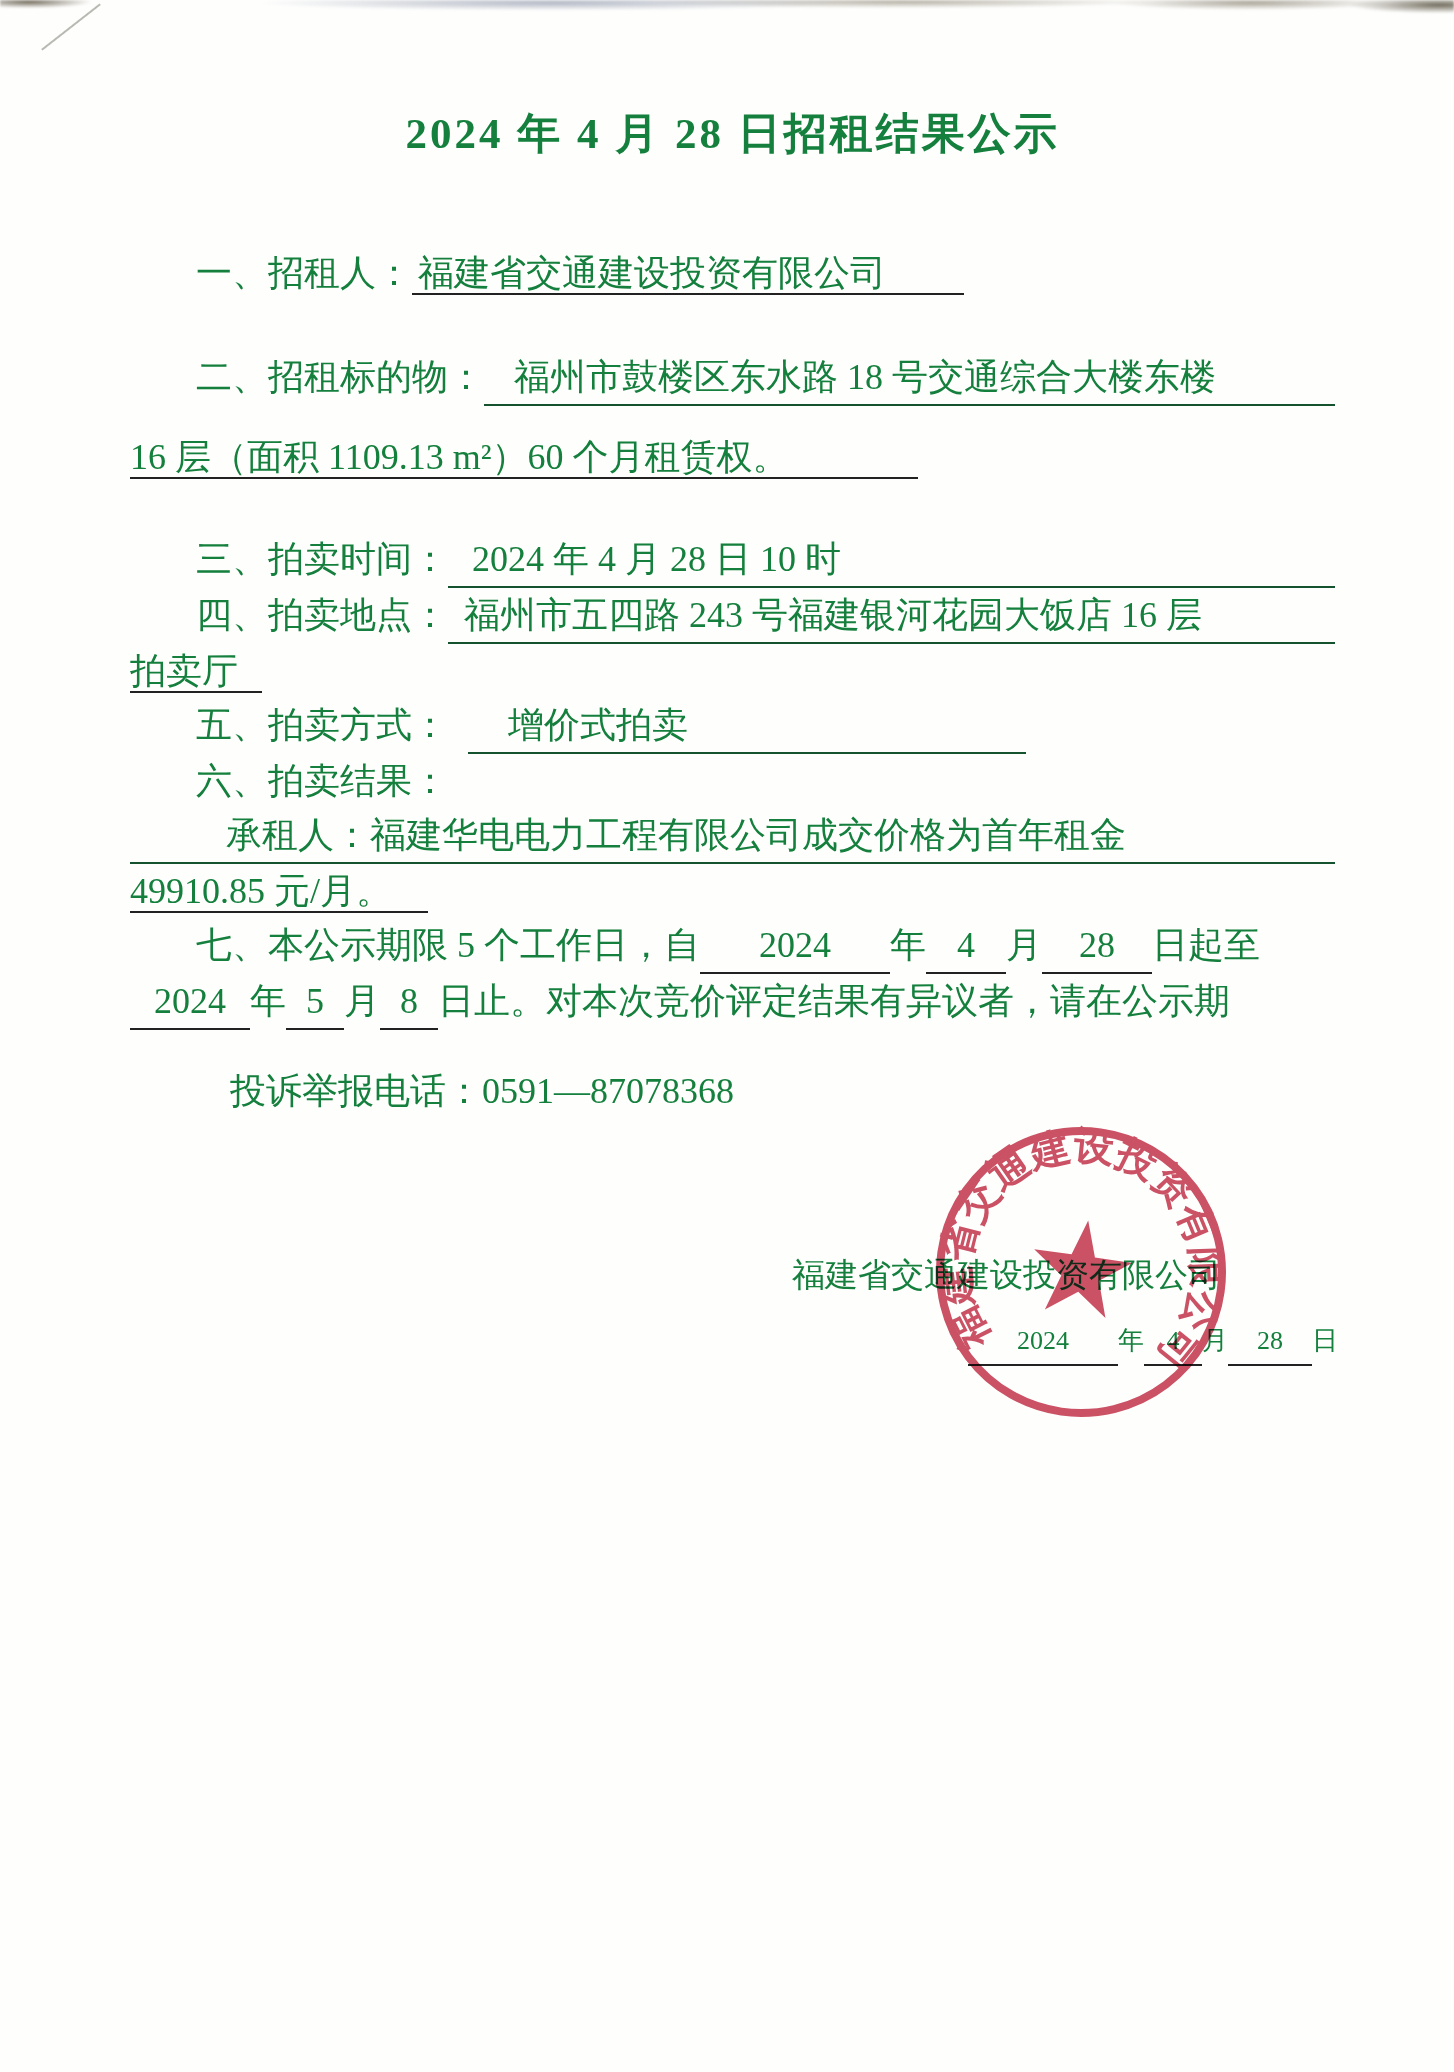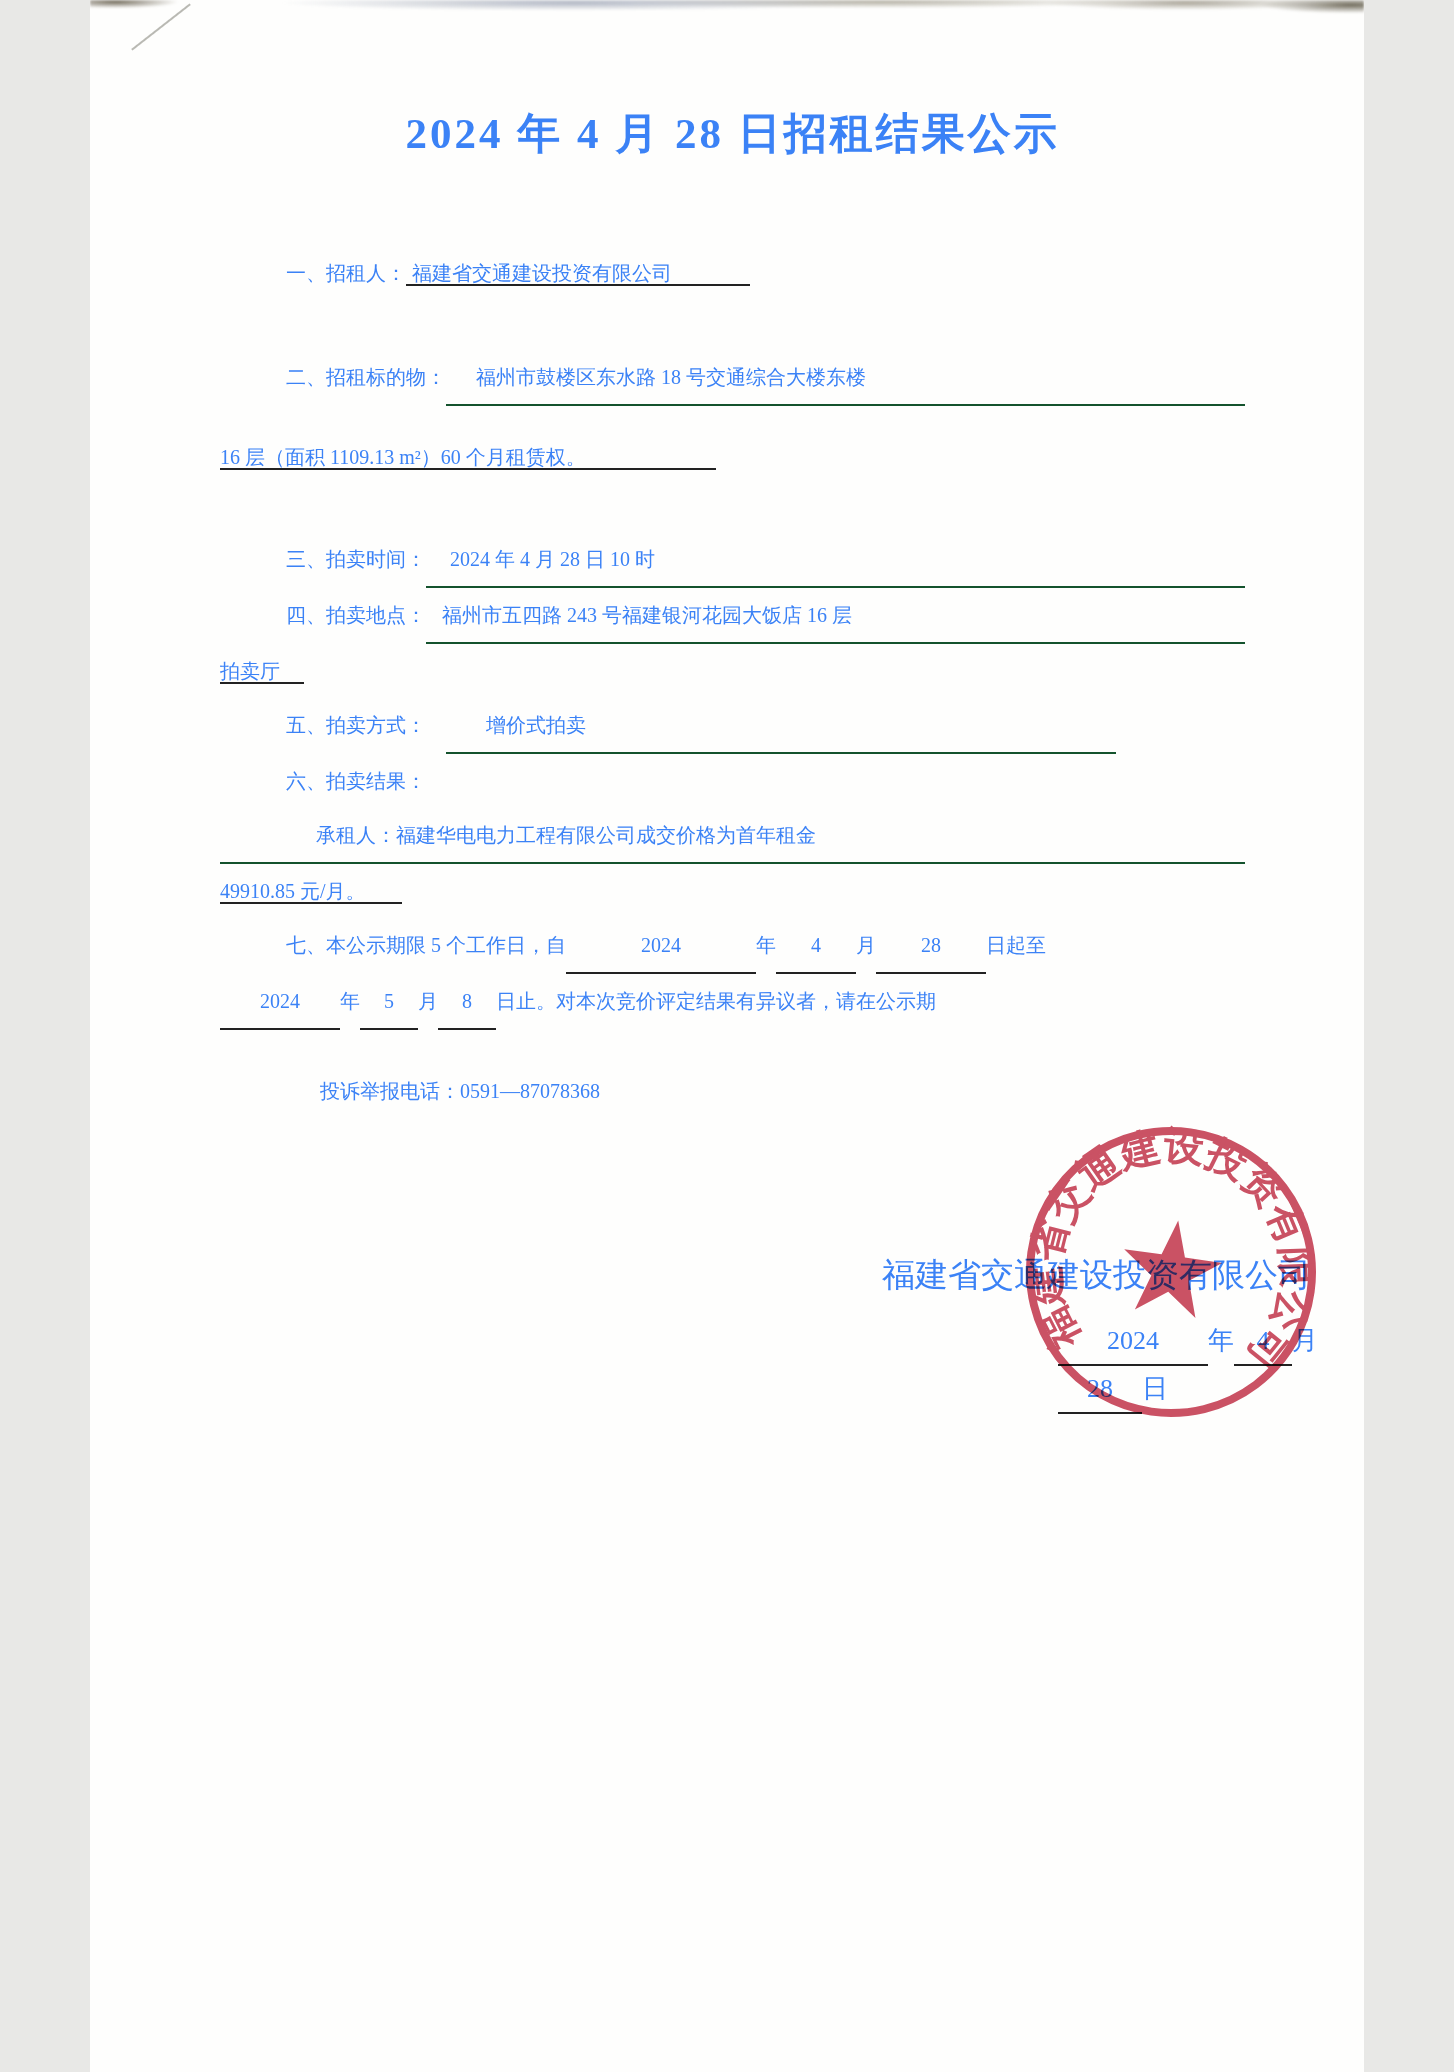--- a/index.html
+++ b/index.html
@@ -1,23 +1,23 @@
 <!DOCTYPE html>
 <html><head>
 <meta charset="utf-8">
 <style>
   html,body{margin:0;padding:0;background:#e8e8e6;}
   .page{
     position:relative;
-    width:1274px;height:2072px;
+    width:1454px;height:2072px;
     margin:0 auto;
     background:#fefefd;
     overflow:hidden;
     font-family:"Liberation Serif","DejaVu Serif",serif;
-    color:#3b82f6;
+    color:#15803d;
   }
   .scan-top{
     position:absolute;top:0;left:0;width:100%;height:18px;
     background:
       radial-gradient(90px 9px at 2% 2px, rgba(96,88,70,.85), transparent 70%),
       radial-gradient(420px 11px at 38% 3px, rgba(120,130,152,.55), transparent 70%),
       radial-gradient(360px 9px at 62% 2px, rgba(138,132,112,.6), transparent 70%),
       radial-gradient(200px 10px at 86% 3px, rgba(120,112,92,.6), transparent 70%),
       radial-gradient(130px 12px at 99% 5px, rgba(90,84,66,.85), transparent 70%);
     filter:blur(1px);
@@ -28,21 +28,21 @@
   }
   .content{padding:0 119px 0 130px;}
   .title{
     text-align:center;
     font-size:43px;font-weight:bold;
     letter-spacing:3px;
     margin:104px 0 0 0;
     line-height:60px;
   }
   .line{
-    font-size:20px;
+    font-size:36px;
     line-height:54px;
     white-space:nowrap;
   }
   .flexline{display:flex;align-items:flex-start;}
   .indent{padding-left:66px;}
   .u{border-bottom:2px solid #222;}
   .fill{flex:1;border-bottom:2px solid #14532d;}
   .blank{
     display:inline-block;text-align:center;
     border-bottom:2px solid #222;

